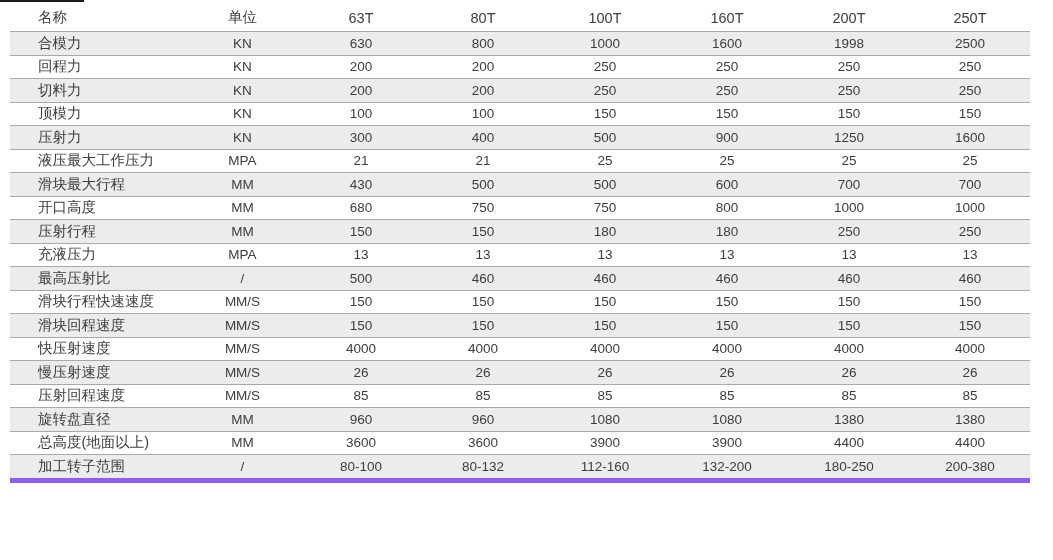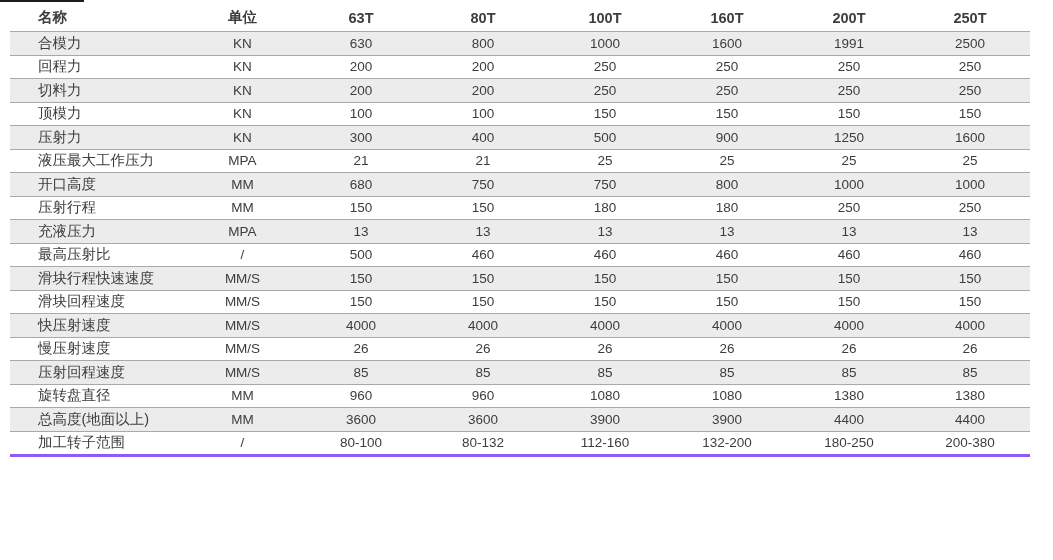--- a/index.html
+++ b/index.html
@@ -25,21 +25,21 @@
   table.spec-table {
     position: absolute;
     left: 10px;
     top: 4px;
     width: 1020px;
     border-collapse: collapse;
     table-layout: fixed;
   }
   .spec-table th {
     height: 27px;
-    font-weight: bold;
+    font-weight: normal;
     font-size: 14.5px;
     color: #3d3d3d;
     text-align: center;
     vertical-align: middle;
     white-space: nowrap;
     padding: 0;
   }
   .spec-table td {
     height: 22.5px;
     font-size: 13.5px;
@@ -52,21 +52,21 @@
   .spec-table th.name-col,
   .spec-table td.name-cell {
     text-align: left;
     padding-left: 28px;
     font-size: 14.5px;
   }
   .spec-table tbody tr {
     border-top: 1px solid #a9a9a9;
   }
   .spec-table tbody tr:last-child {
-    border-bottom: 3px solid #8b5cf6;
+    border-bottom: 5px solid #8b5cf6;
   }
   .spec-table tbody tr:nth-child(odd) {
     background: #ececec;
   }
 </style>
 </head>
 <body>
 
 <div class="top-fragment"></div>
 
@@ -94,21 +94,21 @@
       </tr>
   </thead>
   <tbody>
       <tr>
         <td class="name-cell">合模力</td>
         <td>KN</td>
         <td>630</td>
         <td>800</td>
         <td>1000</td>
         <td>1600</td>
-        <td>1991</td>
+        <td>1998</td>
         <td>2500</td>
       </tr>
       <tr>
         <td class="name-cell">回程力</td>
         <td>KN</td>
         <td>200</td>
         <td>200</td>
         <td>250</td>
         <td>250</td>
         <td>250</td>
@@ -146,20 +146,30 @@
       </tr>
       <tr>
         <td class="name-cell">液压最大工作压力</td>
         <td>MPA</td>
         <td>21</td>
         <td>21</td>
         <td>25</td>
         <td>25</td>
         <td>25</td>
         <td>25</td>
+      </tr>
+      <tr>
+        <td class="name-cell">滑块最大行程</td>
+        <td>MM</td>
+        <td>430</td>
+        <td>500</td>
+        <td>500</td>
+        <td>600</td>
+        <td>700</td>
+        <td>700</td>
       </tr>
       <tr>
         <td class="name-cell">开口高度</td>
         <td>MM</td>
         <td>680</td>
         <td>750</td>
         <td>750</td>
         <td>800</td>
         <td>1000</td>
         <td>1000</td>

